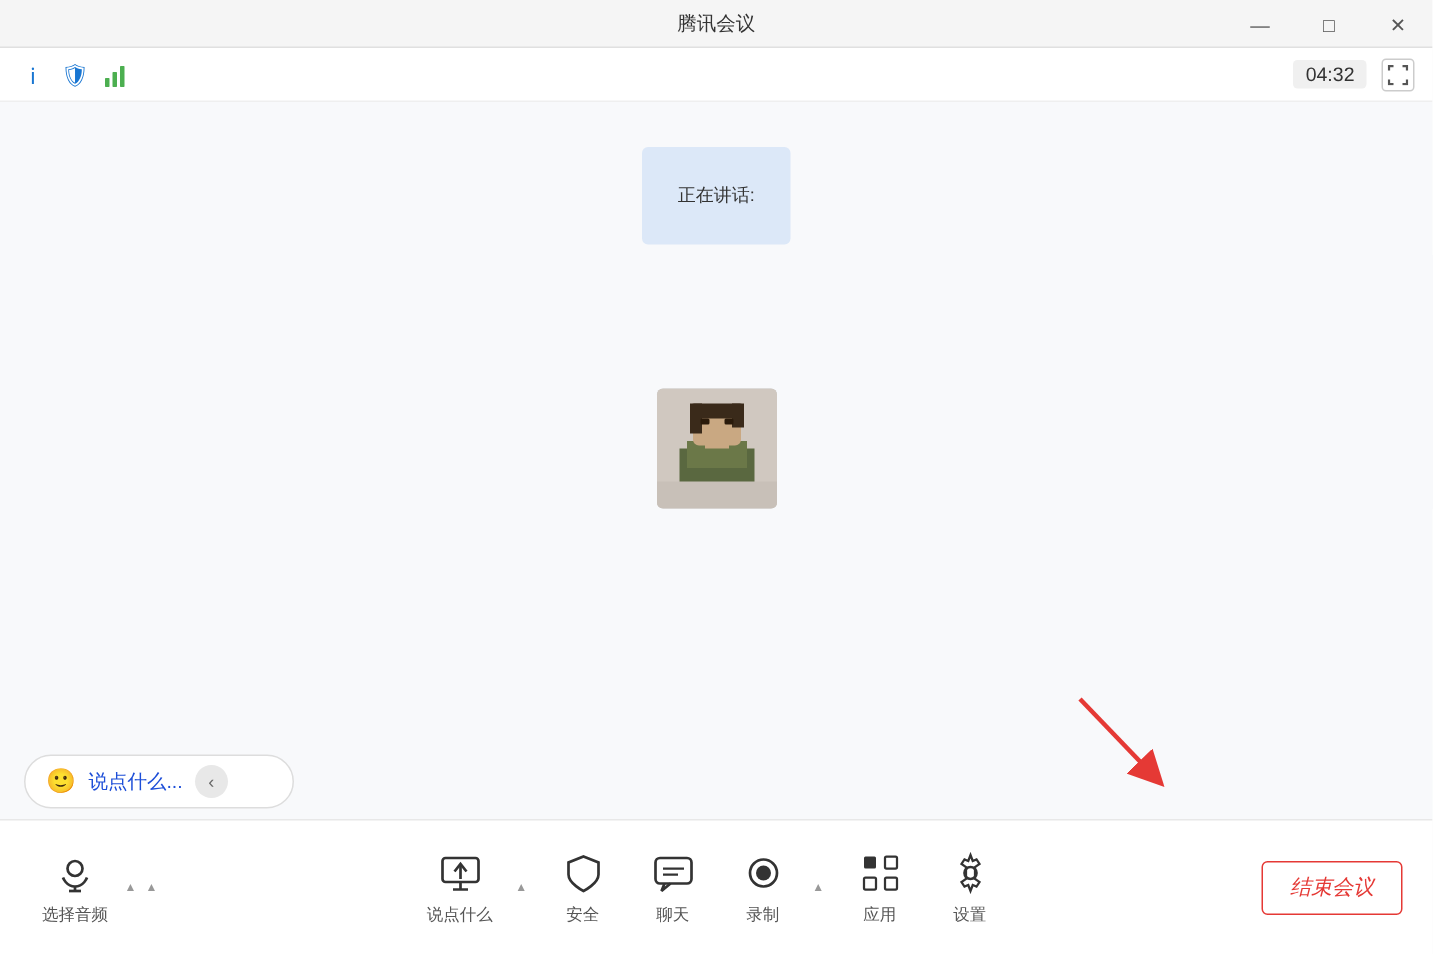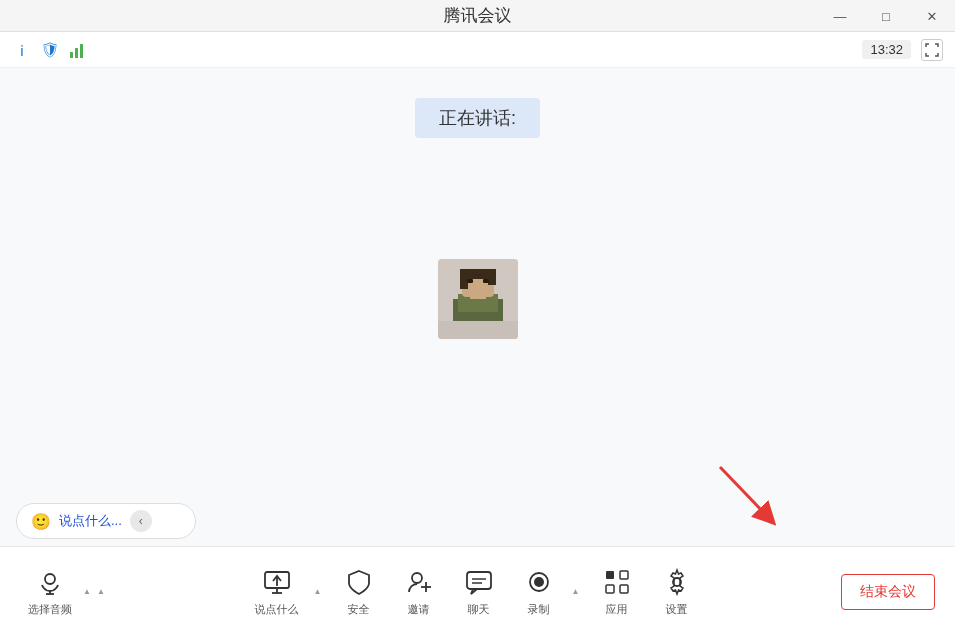--- a/index.html
+++ b/index.html
@@ -18,21 +18,21 @@
       width: 100%;
       height: 32px;
       background: #f5f5f5;
       display: flex;
       align-items: center;
       justify-content: center;
       position: relative;
       border-bottom: 1px solid #e0e0e0;
     }
     .title-bar-title {
-      font-size: 17px;
+      font-size: 13px;
       color: #333;
     }
     .title-bar-controls {
       position: absolute;
       right: 0;
       top: 0;
       height: 32px;
       display: flex;
       align-items: center;
     }
@@ -108,22 +108,22 @@
       display: flex;
       flex-direction: column;
       align-items: center;
     }
 
     
     .speaking-box {
       margin-top: 30px;
       background: #dce8f8;
       border-radius: 4px;
-      padding: 8px 24px;
-      font-size: 18px;
+      padding: 24px 24px;
+      font-size: 12px;
       color: #333;
     }
 
     
     .avatar-area {
       position: absolute;
       top: 50%;
       left: 50%;
       transform: translate(-50%, -60%);
       display: flex;
@@ -255,20 +255,21 @@
     .end-meeting-btn {
       background: #fff;
       color: #e53935;
       border: 1.5px solid #e53935;
       border-radius: 4px;
       padding: 8px 18px;
       font-size: 14px;
       cursor: pointer;
       white-space: nowrap;
       font-family: inherit;
+      font-style: italic;
     }
 
     
     .red-arrow {
       position: absolute;
       bottom: 95px;
       right: 165px;
       z-index: 10;
       pointer-events: none;
     }
@@ -302,21 +303,21 @@
     <div class="info-icon icon-shield">🛡</div>
     <div class="info-icon icon-signal">
       <svg width="18" height="18" viewBox="0 0 18 18" fill="none">
         <rect x="1" y="11" width="3" height="6" fill="#4caf50" rx="0.5"></rect>
         <rect x="6" y="7" width="3" height="10" fill="#4caf50" rx="0.5"></rect>
         <rect x="11" y="3" width="3" height="14" fill="#4caf50" rx="0.5"></rect>
       </svg>
     </div>
   </div>
   <div class="info-right">
-    <span class="timer">13:32</span>
+    <span class="timer">04:32</span>
     <div class="fullscreen-btn">
       <svg width="14" height="14" viewBox="0 0 14 14" fill="none" stroke="#555" stroke-width="1.5">
         <polyline points="1,4 1,1 4,1"></polyline>
         <polyline points="10,1 13,1 13,4"></polyline>
         <polyline points="13,10 13,13 10,13"></polyline>
         <polyline points="4,13 1,13 1,10"></polyline>
       </svg>
     </div>
   </div>
 </div>
@@ -410,31 +411,20 @@
 
     <div class="tool-item">
       <div class="tool-icon">
         <svg width="28" height="28" viewBox="0 0 28 28" fill="none">
           <path d="M14 3 L24 7 L24 15 C24 21 14 26 14 26 C14 26 4 21 4 15 L4 7 Z" stroke="#333" stroke-width="1.8" fill="none"></path>
         </svg>
       </div>
       <span class="tool-label">安全</span>
     </div>
 
-    <div class="tool-item">
-      <div class="tool-icon">
-        <svg width="28" height="28" viewBox="0 0 28 28" fill="none">
-          <circle cx="12" cy="10" r="5" stroke="#333" stroke-width="1.8"></circle>
-          <path d="M4 24c0-4.4 3.6-8 8-8" stroke="#333" stroke-width="1.8" fill="none"></path>
-          <line x1="21" y1="14" x2="21" y2="24" stroke="#333" stroke-width="1.8"></line>
-          <line x1="16" y1="19" x2="26" y2="19" stroke="#333" stroke-width="1.8"></line>
-        </svg>
-      </div>
-      <span class="tool-label">邀请</span>
-    </div>
 
 
     <div class="tool-item">
       <div class="tool-icon">
         <svg width="28" height="28" viewBox="0 0 28 28" fill="none">
           <rect x="2" y="4" width="24" height="17" rx="3" stroke="#333" stroke-width="1.8"></rect>
           <polyline points="8,21 6,26 12,21" stroke="#333" stroke-width="1.8" fill="none"></polyline>
           <line x1="7" y1="11" x2="21" y2="11" stroke="#333" stroke-width="1.5"></line>
           <line x1="7" y1="15" x2="17" y2="15" stroke="#333" stroke-width="1.5"></line>
         </svg>

